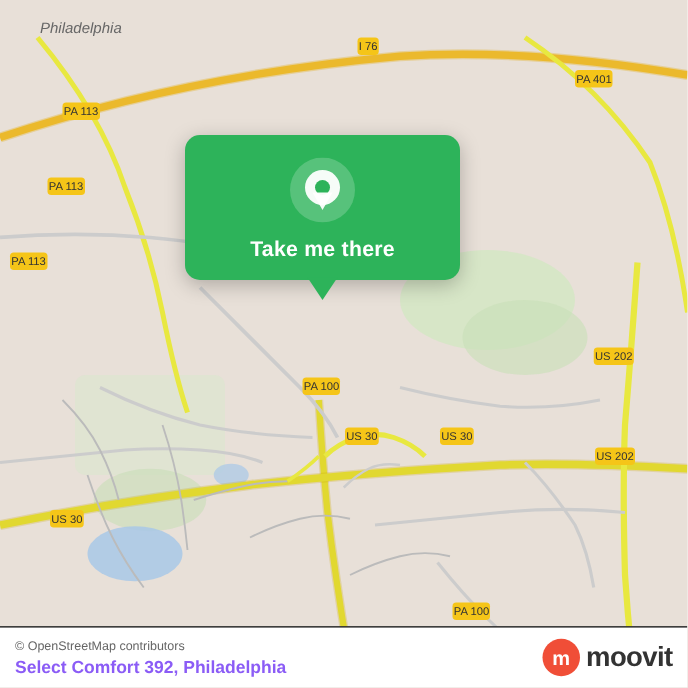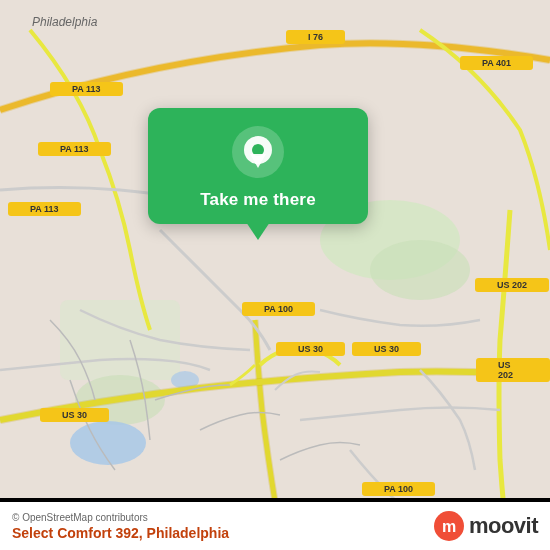--- a/index.html
+++ b/index.html
@@ -76,38 +76,38 @@
       position: absolute;
       bottom: 0;
       left: 0;
       width: 100%;
       background: white;
       padding: 8px 12px 8px;
       display: flex;
       align-items: center;
       justify-content: space-between;
       z-index: 20;
-      border-top: 4px solid #000000;
+      border-top: 1px solid #000000;
     }
 
     .bottom-bar-left {
       display: flex;
       flex-direction: column;
     }
 
     .attribution {
       font-size: 10px;
       color: #666;
       margin-bottom: 2px;
     }
 
     .location-title {
       font-size: 14px;
       font-weight: 600;
-      color: #c2410c;
+      color: #8b5cf6;
     }
 
     .moovit-logo {
       display: flex;
       align-items: center;
       gap: 4px;
     }
 
     .moovit-icon {
       width: 32px;
@@ -120,22 +120,22 @@
       color: #333;
       letter-spacing: -0.5px;
     }
 
     
     .route-badge {
       display: inline-block;
       background: #f5c518;
       color: #333;
       font-size: 9px;
-      font-weight: 700;
-      padding: 2px 22px;
+      font-weight: 400;
+      padding: 2px 1px;
       border-radius: 3px;
       position: absolute;
     }
 
     
     .town-label {
       position: absolute;
       font-size: 11px;
       color: #555;
       font-style: italic;

